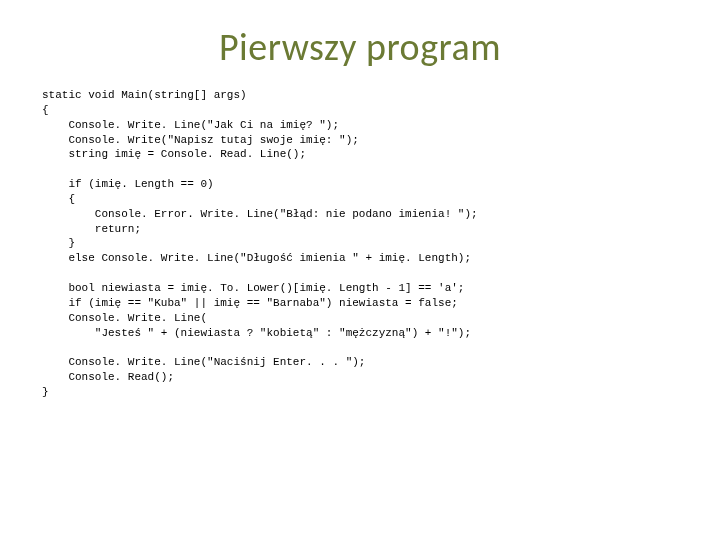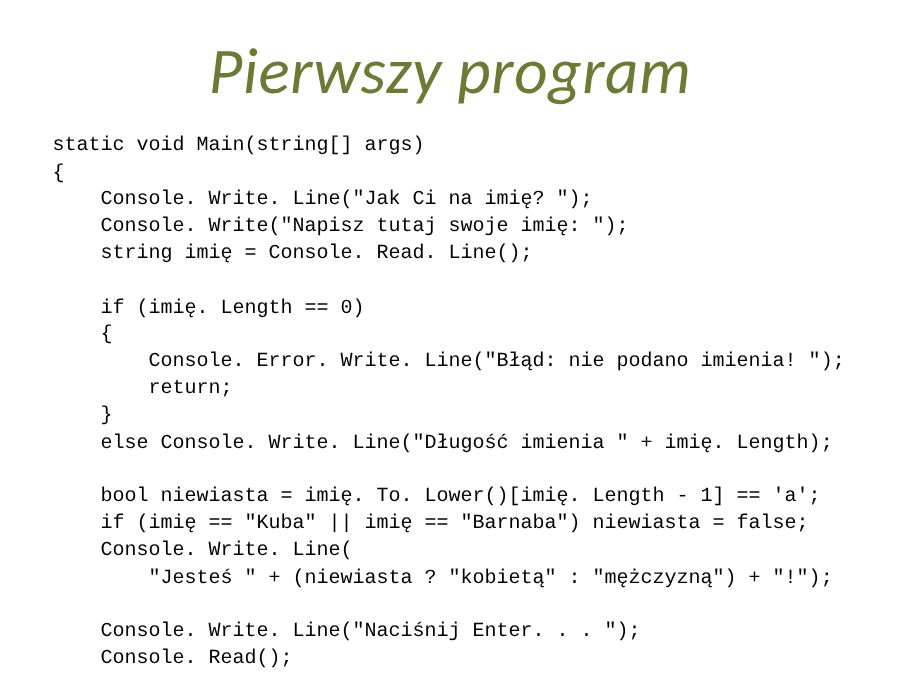--- a/index.html
+++ b/index.html
@@ -12,32 +12,31 @@
     overflow: hidden;
   }
   .slide {
     width: 720px;
     height: 540px;
     position: relative;
     box-sizing: border-box;
   }
   .title {
     text-align: center;
-    font-size: 52px;
+    font-size: 38px;
     color: #6b7a34;
     font-family: Calibri, "Segoe UI", sans-serif;
     font-weight: 400;
     margin-top: 24px;
     margin-bottom: 18px;
     letter-spacing: 0.5px;
-    font-style: italic;
   }
   .code {
     font-family: "Courier New", Courier, monospace;
-    font-size: 16px;
+    font-size: 11px;
     line-height: 1.35;
     white-space: pre;
     color: #000000;
     margin-left: 42px;
     margin-right: 20px;
   }
 </style>
 </head>
 <body>
 

